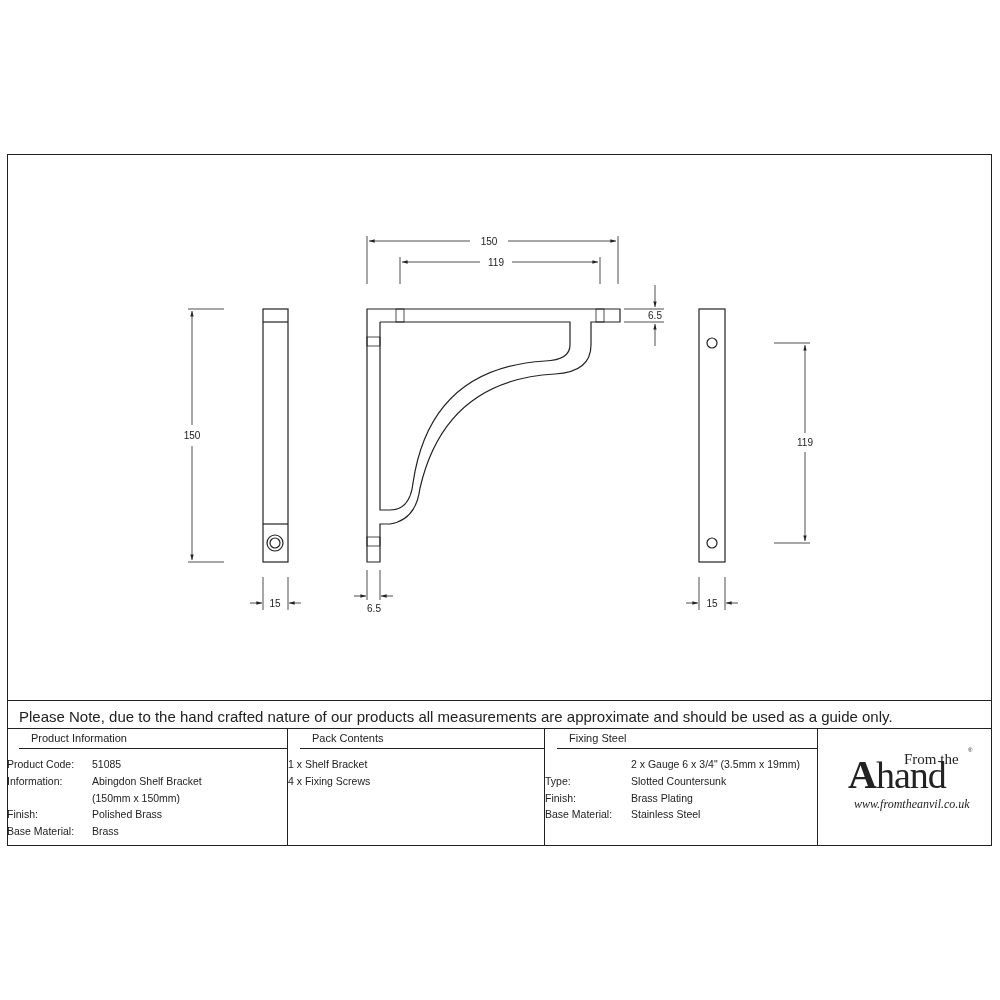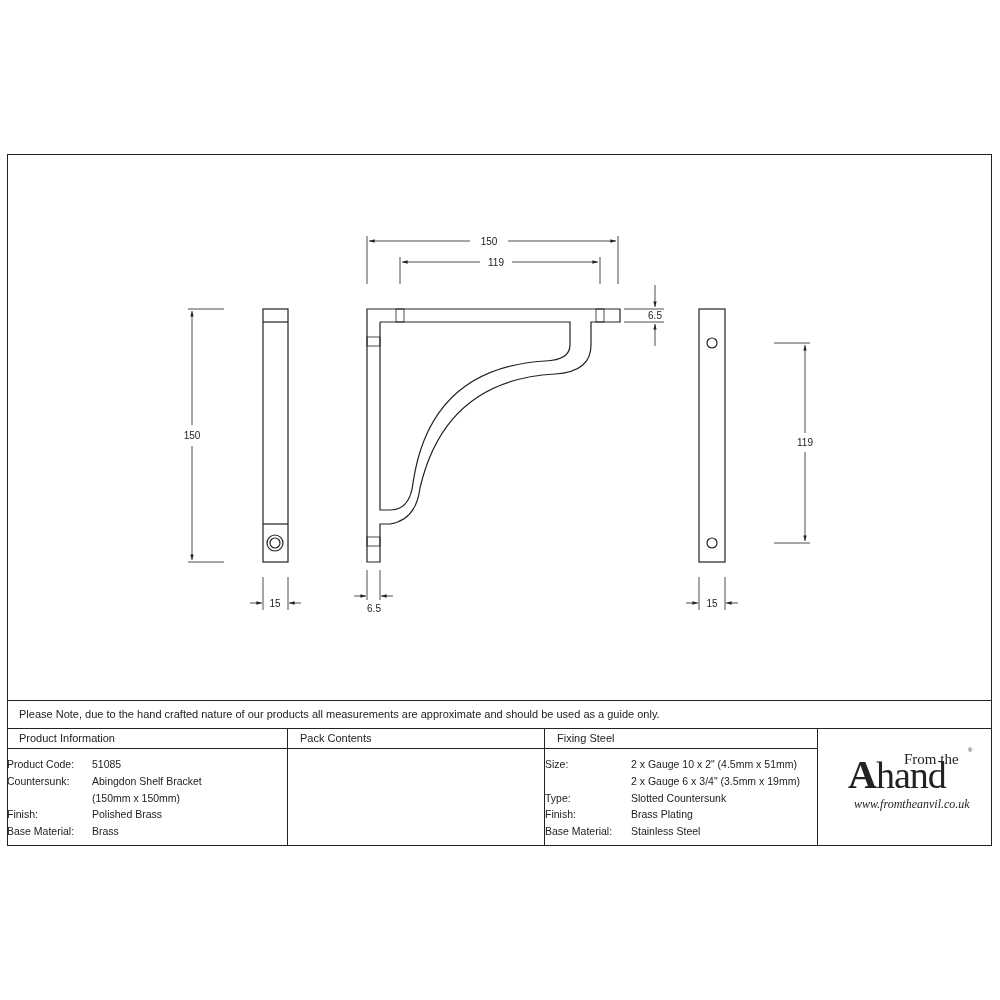--- a/index.html
+++ b/index.html
@@ -2,27 +2,27 @@
 <html><head>
 <meta charset="utf-8">
 <style>
   html, body { margin:0; padding:0; background:#ffffff; }
   body { width:1000px; height:1000px; position:relative; overflow:hidden;
          font-family:"Liberation Sans", "DejaVu Sans", sans-serif; color:#222; }
   .frame { position:absolute; left:7px; top:154px; width:985px; height:692px;
            border:1.5px solid #222; box-sizing:border-box; }
   .drawing { position:absolute; left:0; top:0; width:1000px; height:700px; }
   .note-row { position:absolute; left:7px; top:700px; width:985px; height:28px;
-              border-top:1.5px solid #222; box-sizing:border-box; font-size:11px;
+              border-top:1.5px solid #222; box-sizing:border-box; font-size:15px;
               padding:7px 13px 0 12px; }
   .table { position:absolute; left:7px; top:728px; width:985px; height:118px;
            border-top:1.5px solid #222; box-sizing:border-box; }
   .col { position:absolute; top:0; height:100%; box-sizing:border-box; }
   .col .hdr { height:20px; border-bottom:1.2px solid #222; font-size:11px;
-              padding:3px 0 15px 12px; box-sizing:border-box; }
+              padding:3px 0 15px 12px; box-sizing:border-box;margin-left:12px; }
   .col .body { padding:7px 0 0 0; font-size:10.5px; line-height:16.8px; }
   .c1 { left:0; width:281px; border-right:1.2px solid #222; }
   .c2 { left:281px; width:257px; border-right:1.2px solid #222; }
   .c3 { left:538px; width:273px; border-right:1.2px solid #222; }
   .c4 { left:811px; width:174px; }
   .kv { display:flex; }
   .kv .k { width:85px; flex:none; }
   .c3 .kv .k { width:86px; }
   .logo { position:absolute; left:30px; top:20px; width:130px; height:70px; }
   .logo .from { position:absolute; left:56px; top:2px; font-family:"Liberation Serif", serif; font-size:15px; }
@@ -132,47 +132,47 @@
 
 <div class="table">
   <div class="col c1">
     <div class="hdr">Product Information</div>
     <div class="body">
       <div class="kv">
           <span class="k">Product Code:</span>
           <span>51085</span>
         </div>
       <div class="kv">
-          <span class="k">Countersunk:</span>
+          <span class="k">Information:</span>
           <span>Abingdon Shelf Bracket</span>
         </div>
       <div class="kv">
           <span class="k"></span>
           <span>(150mm x 150mm)</span>
         </div>
       <div class="kv">
           <span class="k">Finish:</span>
           <span>Polished Brass</span>
         </div>
       <div class="kv">
           <span class="k">Base Material:</span>
           <span>Brass</span>
         </div>
     </div>
   </div>
   <div class="col c2">
     <div class="hdr">Pack Contents</div>
+    <div class="body">
+      <div>1 x Shelf Bracket</div>
+      <div>4 x Fixing Screws</div>
+    </div>
   </div>
   <div class="col c3">
     <div class="hdr">Fixing Steel</div>
     <div class="body">
-      <div class="kv">
-          <span class="k">Size:</span>
-          <span>2 x Gauge 10 x 2" (4.5mm x 51mm)</span>
-        </div>
       <div class="kv">
           <span class="k"></span>
           <span>2 x Gauge 6 x 3/4" (3.5mm x 19mm)</span>
         </div>
       <div class="kv">
           <span class="k">Type:</span>
           <span>Slotted Countersunk</span>
         </div>
       <div class="kv">
           <span class="k">Finish:</span>

